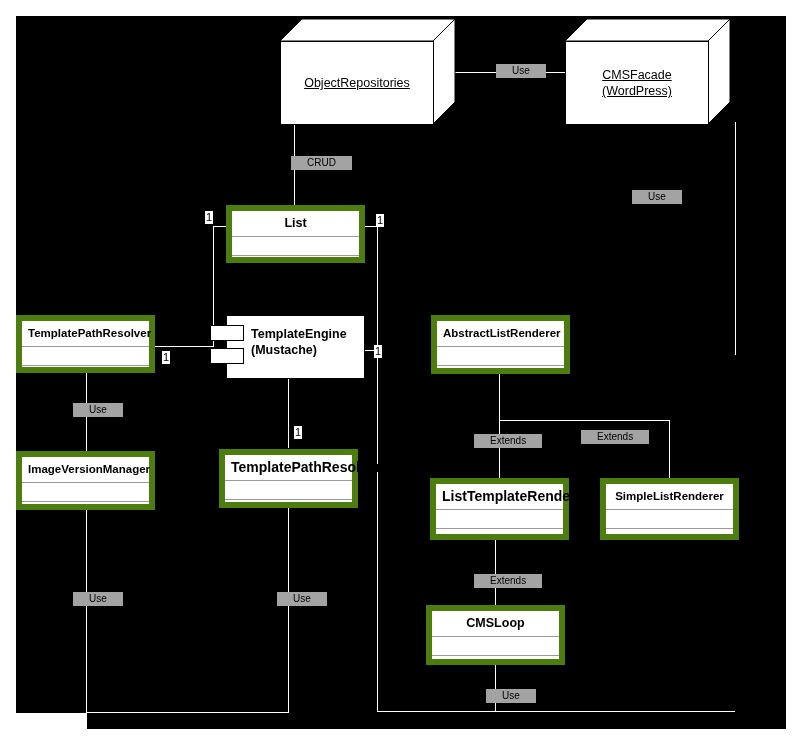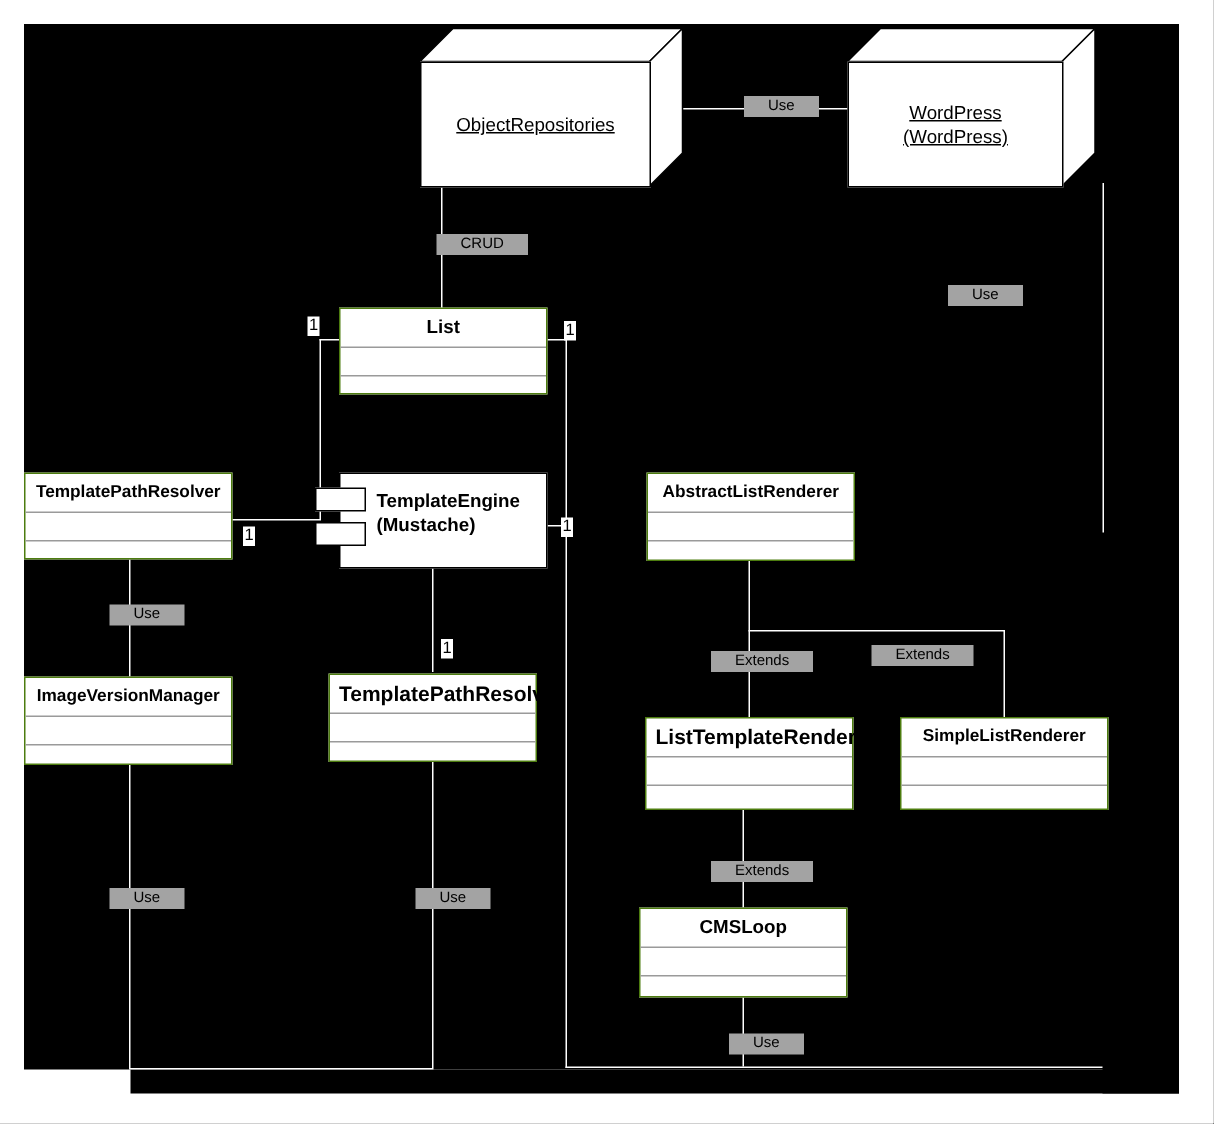--- a/index.html
+++ b/index.html
@@ -17,21 +17,21 @@
   }
   
   .plate {
     position: absolute;
     background: #000000;
   }
   
   .clsbox {
     position: absolute;
     background: #ffffff;
-    border: 1px solid #4d7c0f;
+    border: 6px solid #4d7c0f;
     box-sizing: border-box;
   }
   .clsbox .title {
     font-weight: bold;
     font-size: 12.5px;
     color: #000000;
     text-align: center;
     padding: 5px 6px 5px 6px;
     line-height: 15px;
     white-space: nowrap;
@@ -173,21 +173,21 @@
     </div>
   </div>
 
   <div class="node3d" style="left:565px; top:19px; width:166px; height:106px;">
     <svg width="166" height="106">
       <polygon points="0,22 22,0 165,0 143,22" fill="#ffffff" stroke="#000000" stroke-width="1"></polygon>
       <polygon points="143,22 165,0 165,83 143,105" fill="#ffffff" stroke="#000000" stroke-width="1"></polygon>
     </svg>
     <div class="face" style="top:22px; width:144px; height:84px;">
       <div class="lbl">
-        <span>WordPress</span>
+        <span>CMSFacade</span>
         <span>(WordPress)</span>
       </div>
     </div>
   </div>
 
   <div class="clsbox" style="left:226px; top:205px; width:139px; height:58px;">
     <div class="title">List</div>
     <div class="comp"></div>
     <div class="comp"></div>
   </div>

